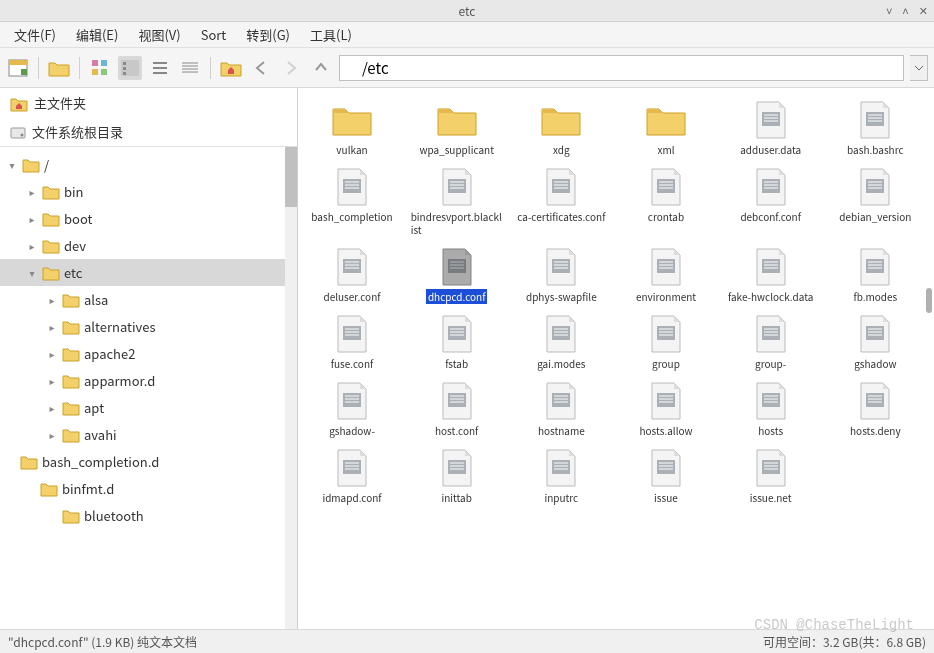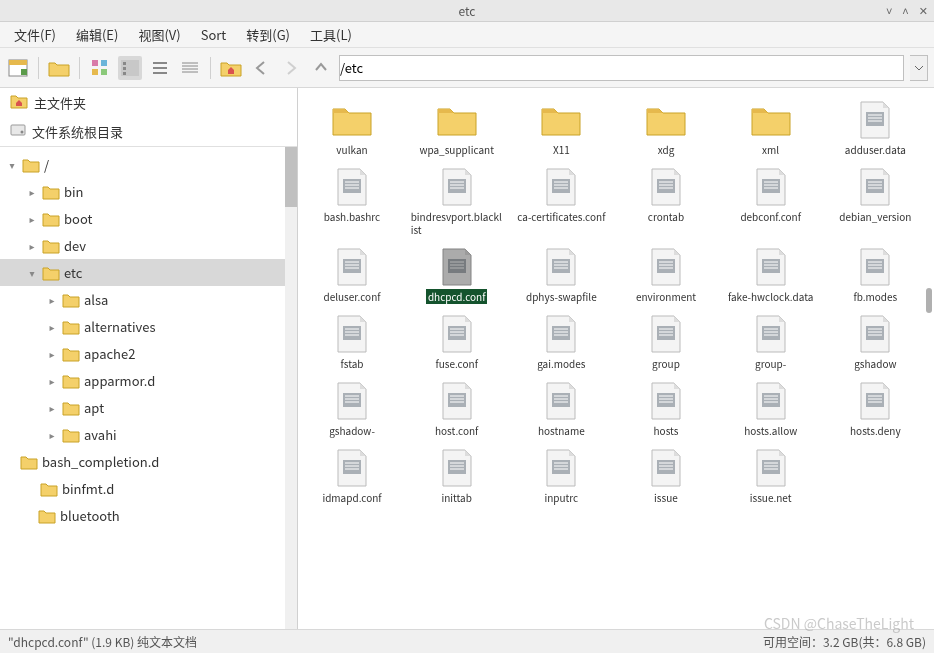--- a/index.html
+++ b/index.html
@@ -6,42 +6,42 @@
 body { width: 934px; height: 653px; background: #f0f0f0; display: flex; flex-direction: column; overflow: hidden; font-size: 13px; color: #333; }
 .titlebar { height: 22px; background: #e8e8e8; display: flex; align-items: center; justify-content: center; position: relative; border-bottom: 1px solid #d0d0d0; }
 .titlebar-title { font-size: 12px; color: #555; }
 .window-controls { position: absolute; right: 6px; display: flex; gap: 10px; }
 .window-controls span { cursor: pointer; color: #666; font-size: 11px; line-height: 1; }
 .menubar { height: 26px; background: #f5f5f5; display: flex; align-items: center; padding: 0 6px; gap: 4px; border-bottom: 1px solid #e0e0e0; }
 .menu-item { padding: 3px 8px; cursor: pointer; font-size: 13px; color: #333; }
 .toolbar { height: 40px; background: #f5f5f5; display: flex; align-items: center; padding: 0 6px; gap: 6px; border-bottom: 1px solid #d8d8d8; }
 .tb-btn { width: 24px; height: 24px; display: flex; align-items: center; justify-content: center; cursor: pointer; border-radius: 2px; }
 .tb-sep { width: 1px; height: 22px; background: #d0d0d0; margin: 0 2px; }
-.path-input { flex: 1; height: 26px; border: 1px solid #c0c0c0; background: #fff; padding: 0 0; font-size: 13px; }
+.path-input { flex: 1; height: 26px; border: 1px solid #c0c0c0; background: #fff; padding: 0 22px; font-size: 15px; }
 .dropdown-btn { width: 18px; height: 26px; border: 1px solid #c0c0c0; border-left: none; background: #f0f0f0; display: flex; align-items: center; justify-content: center; cursor: pointer; }
 .places { background: #fff; border-bottom: 1px solid #e0e0e0; }
-.place-row { display: flex; align-items: flex-start; padding: 5px 10px; gap: 6px; cursor: pointer; font-size: 13px; }
+.place-row { display: flex; align-items: flex-end; padding: 5px 10px; gap: 6px; cursor: pointer; font-size: 13px; }
 .main-area { flex: 1; display: flex; overflow: hidden; background: #fff; }
 .sidebar { width: 298px; border-right: 1px solid #d0d0d0; display: flex; flex-direction: column; overflow: hidden; }
 .tree { flex: 1; overflow-y: auto; overflow-x: hidden; padding: 4px 0; position: relative; }
 .tree-scroll-track { position: absolute; right: 0; top: 0; bottom: 0; width: 12px; background: #f0f0f0; }
 .tree-scroll-thumb { position: absolute; right: 0; top: 0; width: 12px; height: 60px; background: #c0c0c0; }
 .tree-item { display: flex; align-items: center; padding: 4px 4px; gap: 4px; cursor: pointer; font-size: 13px; }
 .tree-item.selected { background: #d8d8d8; }
 .tree-exp { width: 12px; text-align: center; color: #888; font-size: 10px; }
 .content { flex: 1; overflow-y: auto; overflow-x: hidden; padding: 8px 4px; position: relative; }
 .content-scroll-thumb { position: absolute; right: 2px; top: 200px; width: 6px; height: 25px; background: #b0b0b0; border-radius: 3px; }
 .icon-grid { display: grid; grid-template-columns: repeat(6, 1fr); gap: 2px 0; }
 .file-item { display: flex; flex-direction: column; align-items: center; padding: 4px 2px; cursor: pointer; width: 100px; }
 .file-item .icon-wrap { width: 48px; height: 40px; display: flex; align-items: center; justify-content: center; margin-bottom: 2px; }
 .file-label { font-size: 10px; text-align: left; color: #333; word-break: break-word; line-height: 1.3; max-width: 96px; padding: 1px 2px; }
 .file-item.selected .icon-wrap { filter: brightness(0.7); }
-.file-item.selected .file-label { background: #14532d; color: #fff; }
+.file-item.selected .file-label { background: #1d4ed8; color: #fff; }
 .statusbar { height: 24px; background: #f0f0f0; border-top: 1px solid #d8d8d8; display: flex; align-items: center; justify-content: space-between; padding: 0 8px; font-size: 12px; color: #555; }
-.watermark { position: absolute; right: 20px; bottom: 20px; color: rgba(150,150,150,0.5); font-size: 14px; pointer-events: none; }
+.watermark { position: absolute; right: 20px; bottom: 20px; color: rgba(150,150,150,0.5); font-size: 14px; pointer-events: none; font-family: Liberation Mono, monospace; }
 
 .i-folder { width: 18px; height: 16px; }
 .i-folder-big { width: 42px; height: 34px; }
 .i-file { width: 36px; height: 40px; }
 .i-disk { width: 16px; height: 16px; }
 </style>
 </head>
 <body>
 
 <div class="titlebar">
@@ -242,21 +242,21 @@
           </svg>
           <span>bash_completion.d</span>
         </div>
         <div class="tree-item" style="padding-left: 24px;">
           <span class="tree-exp"> </span>
           <svg class="i-folder" viewBox="0 0 18 16">
             <path d="M1 3 L6 3 L8 5 L17 5 L17 15 L1 15 Z" fill="#f4d06a" stroke="#c9a227"></path>
           </svg>
           <span>binfmt.d</span>
         </div>
-        <div class="tree-item" style="padding-left: 22px;">
+        <div class="tree-item" style="padding-left: 46px;">
           <span class="tree-exp"> </span>
           <svg class="i-folder" viewBox="0 0 18 16">
             <path d="M1 3 L6 3 L8 5 L17 5 L17 15 L1 15 Z" fill="#f4d06a" stroke="#c9a227"></path>
           </svg>
           <span>bluetooth</span>
         </div>
         <div class="tree-scroll-track">
         <div class="tree-scroll-thumb"></div>
       </div>
     </div>
@@ -282,38 +282,29 @@
           </div>
           <div class="file-label">wpa_supplicant</div>
         </div>
         <div class="file-item">
           <div class="icon-wrap">
             <svg class="i-folder-big" viewBox="0 0 42 34">
               <path d="M2 6 L14 6 L18 10 L40 10 L40 32 L2 32 Z" fill="#f4d06a" stroke="#c9a227"></path>
               <path d="M2 6 L14 6 L18 10 L2 10 Z" fill="#e6b94d"></path>
             </svg>
           </div>
-          <div class="file-label">X11</div>
+          <div class="file-label">xdg</div>
         </div>
         <div class="file-item">
           <div class="icon-wrap">
             <svg class="i-folder-big" viewBox="0 0 42 34">
               <path d="M2 6 L14 6 L18 10 L40 10 L40 32 L2 32 Z" fill="#f4d06a" stroke="#c9a227"></path>
               <path d="M2 6 L14 6 L18 10 L2 10 Z" fill="#e6b94d"></path>
             </svg>
           </div>
-          <div class="file-label">xdg</div>
-        </div>
-        <div class="file-item">
-          <div class="icon-wrap">
-            <svg class="i-folder-big" viewBox="0 0 42 34">
-              <path d="M2 6 L14 6 L18 10 L40 10 L40 32 L2 32 Z" fill="#f4d06a" stroke="#c9a227"></path>
-              <path d="M2 6 L14 6 L18 10 L2 10 Z" fill="#e6b94d"></path>
-            </svg>
-          </div>
           <div class="file-label">xml</div>
         </div>
         <div class="file-item">
           <div class="icon-wrap">
             <svg class="i-file" viewBox="0 0 36 40">
               <path d="M4 2 L26 2 L32 8 L32 38 L4 38 Z" fill="#f4f4f4" stroke="#bbb"></path>
               <path d="M26 2 L26 8 L32 8 Z" fill="#ddd"></path>
               <rect x="9" y="12" width="18" height="14" fill="#aab0b6"></rect>
               <line x1="11" y1="15" x2="25" y2="15" stroke="#fff"></line>
               <line x1="11" y1="18" x2="25" y2="18" stroke="#fff"></line>
@@ -339,20 +330,33 @@
           <div class="icon-wrap">
             <svg class="i-file" viewBox="0 0 36 40">
               <path d="M4 2 L26 2 L32 8 L32 38 L4 38 Z" fill="#f4f4f4" stroke="#bbb"></path>
               <path d="M26 2 L26 8 L32 8 Z" fill="#ddd"></path>
               <rect x="9" y="12" width="18" height="14" fill="#aab0b6"></rect>
               <line x1="11" y1="15" x2="25" y2="15" stroke="#fff"></line>
               <line x1="11" y1="18" x2="25" y2="18" stroke="#fff"></line>
               <line x1="11" y1="21" x2="25" y2="21" stroke="#fff"></line>
             </svg>
           </div>
+          <div class="file-label">bash_completion</div>
+        </div>
+        <div class="file-item">
+          <div class="icon-wrap">
+            <svg class="i-file" viewBox="0 0 36 40">
+              <path d="M4 2 L26 2 L32 8 L32 38 L4 38 Z" fill="#f4f4f4" stroke="#bbb"></path>
+              <path d="M26 2 L26 8 L32 8 Z" fill="#ddd"></path>
+              <rect x="9" y="12" width="18" height="14" fill="#aab0b6"></rect>
+              <line x1="11" y1="15" x2="25" y2="15" stroke="#fff"></line>
+              <line x1="11" y1="18" x2="25" y2="18" stroke="#fff"></line>
+              <line x1="11" y1="21" x2="25" y2="21" stroke="#fff"></line>
+            </svg>
+          </div>
           <div class="file-label">bindresvport.blacklist</div>
         </div>
         <div class="file-item">
           <div class="icon-wrap">
             <svg class="i-file" viewBox="0 0 36 40">
               <path d="M4 2 L26 2 L32 8 L32 38 L4 38 Z" fill="#f4f4f4" stroke="#bbb"></path>
               <path d="M26 2 L26 8 L32 8 Z" fill="#ddd"></path>
               <rect x="9" y="12" width="18" height="14" fill="#aab0b6"></rect>
               <line x1="11" y1="15" x2="25" y2="15" stroke="#fff"></line>
               <line x1="11" y1="18" x2="25" y2="18" stroke="#fff"></line>
@@ -482,46 +486,46 @@
           <div class="icon-wrap">
             <svg class="i-file" viewBox="0 0 36 40">
               <path d="M4 2 L26 2 L32 8 L32 38 L4 38 Z" fill="#f4f4f4" stroke="#bbb"></path>
               <path d="M26 2 L26 8 L32 8 Z" fill="#ddd"></path>
               <rect x="9" y="12" width="18" height="14" fill="#aab0b6"></rect>
               <line x1="11" y1="15" x2="25" y2="15" stroke="#fff"></line>
               <line x1="11" y1="18" x2="25" y2="18" stroke="#fff"></line>
               <line x1="11" y1="21" x2="25" y2="21" stroke="#fff"></line>
             </svg>
           </div>
+          <div class="file-label">fuse.conf</div>
+        </div>
+        <div class="file-item">
+          <div class="icon-wrap">
+            <svg class="i-file" viewBox="0 0 36 40">
+              <path d="M4 2 L26 2 L32 8 L32 38 L4 38 Z" fill="#f4f4f4" stroke="#bbb"></path>
+              <path d="M26 2 L26 8 L32 8 Z" fill="#ddd"></path>
+              <rect x="9" y="12" width="18" height="14" fill="#aab0b6"></rect>
+              <line x1="11" y1="15" x2="25" y2="15" stroke="#fff"></line>
+              <line x1="11" y1="18" x2="25" y2="18" stroke="#fff"></line>
+              <line x1="11" y1="21" x2="25" y2="21" stroke="#fff"></line>
+            </svg>
+          </div>
           <div class="file-label">fstab</div>
         </div>
         <div class="file-item">
           <div class="icon-wrap">
             <svg class="i-file" viewBox="0 0 36 40">
               <path d="M4 2 L26 2 L32 8 L32 38 L4 38 Z" fill="#f4f4f4" stroke="#bbb"></path>
               <path d="M26 2 L26 8 L32 8 Z" fill="#ddd"></path>
               <rect x="9" y="12" width="18" height="14" fill="#aab0b6"></rect>
               <line x1="11" y1="15" x2="25" y2="15" stroke="#fff"></line>
               <line x1="11" y1="18" x2="25" y2="18" stroke="#fff"></line>
               <line x1="11" y1="21" x2="25" y2="21" stroke="#fff"></line>
             </svg>
           </div>
-          <div class="file-label">fuse.conf</div>
-        </div>
-        <div class="file-item">
-          <div class="icon-wrap">
-            <svg class="i-file" viewBox="0 0 36 40">
-              <path d="M4 2 L26 2 L32 8 L32 38 L4 38 Z" fill="#f4f4f4" stroke="#bbb"></path>
-              <path d="M26 2 L26 8 L32 8 Z" fill="#ddd"></path>
-              <rect x="9" y="12" width="18" height="14" fill="#aab0b6"></rect>
-              <line x1="11" y1="15" x2="25" y2="15" stroke="#fff"></line>
-              <line x1="11" y1="18" x2="25" y2="18" stroke="#fff"></line>
-              <line x1="11" y1="21" x2="25" y2="21" stroke="#fff"></line>
-            </svg>
-          </div>
           <div class="file-label">gai.modes</div>
         </div>
         <div class="file-item">
           <div class="icon-wrap">
             <svg class="i-file" viewBox="0 0 36 40">
               <path d="M4 2 L26 2 L32 8 L32 38 L4 38 Z" fill="#f4f4f4" stroke="#bbb"></path>
               <path d="M26 2 L26 8 L32 8 Z" fill="#ddd"></path>
               <rect x="9" y="12" width="18" height="14" fill="#aab0b6"></rect>
               <line x1="11" y1="15" x2="25" y2="15" stroke="#fff"></line>
               <line x1="11" y1="18" x2="25" y2="18" stroke="#fff"></line>
@@ -599,34 +603,34 @@
           <div class="icon-wrap">
             <svg class="i-file" viewBox="0 0 36 40">
               <path d="M4 2 L26 2 L32 8 L32 38 L4 38 Z" fill="#f4f4f4" stroke="#bbb"></path>
               <path d="M26 2 L26 8 L32 8 Z" fill="#ddd"></path>
               <rect x="9" y="12" width="18" height="14" fill="#aab0b6"></rect>
               <line x1="11" y1="15" x2="25" y2="15" stroke="#fff"></line>
               <line x1="11" y1="18" x2="25" y2="18" stroke="#fff"></line>
               <line x1="11" y1="21" x2="25" y2="21" stroke="#fff"></line>
             </svg>
           </div>
+          <div class="file-label">hosts.allow</div>
+        </div>
+        <div class="file-item">
+          <div class="icon-wrap">
+            <svg class="i-file" viewBox="0 0 36 40">
+              <path d="M4 2 L26 2 L32 8 L32 38 L4 38 Z" fill="#f4f4f4" stroke="#bbb"></path>
+              <path d="M26 2 L26 8 L32 8 Z" fill="#ddd"></path>
+              <rect x="9" y="12" width="18" height="14" fill="#aab0b6"></rect>
+              <line x1="11" y1="15" x2="25" y2="15" stroke="#fff"></line>
+              <line x1="11" y1="18" x2="25" y2="18" stroke="#fff"></line>
+              <line x1="11" y1="21" x2="25" y2="21" stroke="#fff"></line>
+            </svg>
+          </div>
           <div class="file-label">hosts</div>
-        </div>
-        <div class="file-item">
-          <div class="icon-wrap">
-            <svg class="i-file" viewBox="0 0 36 40">
-              <path d="M4 2 L26 2 L32 8 L32 38 L4 38 Z" fill="#f4f4f4" stroke="#bbb"></path>
-              <path d="M26 2 L26 8 L32 8 Z" fill="#ddd"></path>
-              <rect x="9" y="12" width="18" height="14" fill="#aab0b6"></rect>
-              <line x1="11" y1="15" x2="25" y2="15" stroke="#fff"></line>
-              <line x1="11" y1="18" x2="25" y2="18" stroke="#fff"></line>
-              <line x1="11" y1="21" x2="25" y2="21" stroke="#fff"></line>
-            </svg>
-          </div>
-          <div class="file-label">hosts.allow</div>
         </div>
         <div class="file-item">
           <div class="icon-wrap">
             <svg class="i-file" viewBox="0 0 36 40">
               <path d="M4 2 L26 2 L32 8 L32 38 L4 38 Z" fill="#f4f4f4" stroke="#bbb"></path>
               <path d="M26 2 L26 8 L32 8 Z" fill="#ddd"></path>
               <rect x="9" y="12" width="18" height="14" fill="#aab0b6"></rect>
               <line x1="11" y1="15" x2="25" y2="15" stroke="#fff"></line>
               <line x1="11" y1="18" x2="25" y2="18" stroke="#fff"></line>
               <line x1="11" y1="21" x2="25" y2="21" stroke="#fff"></line>

